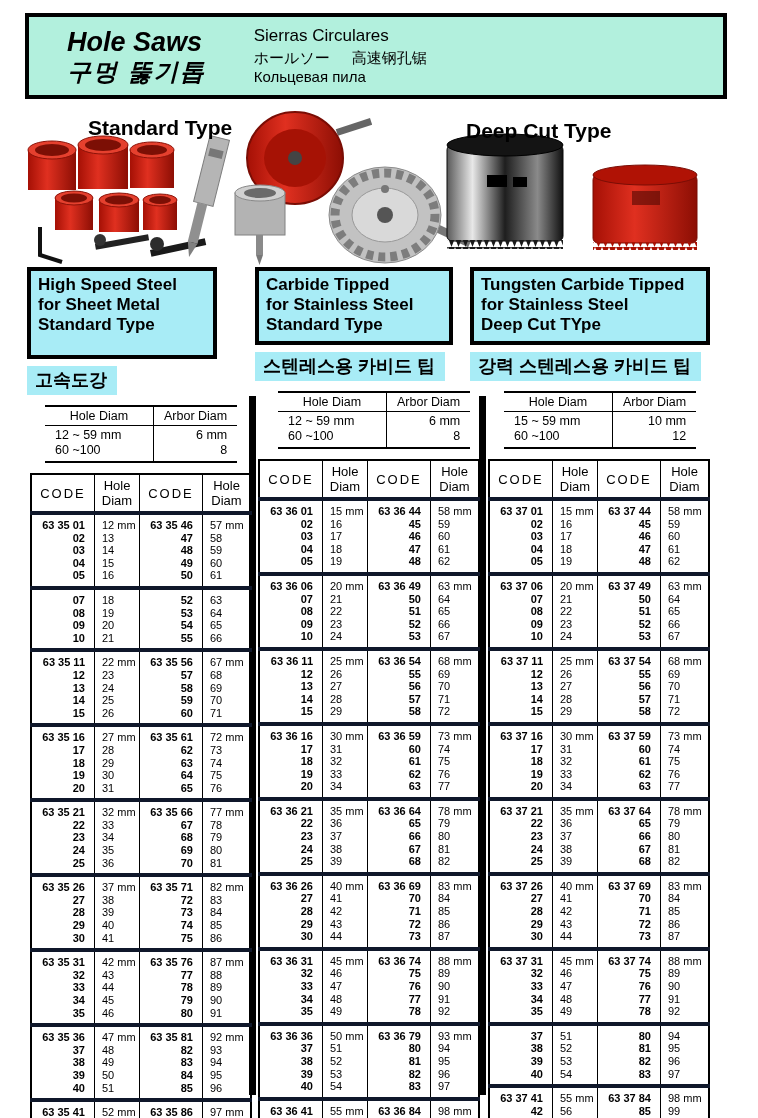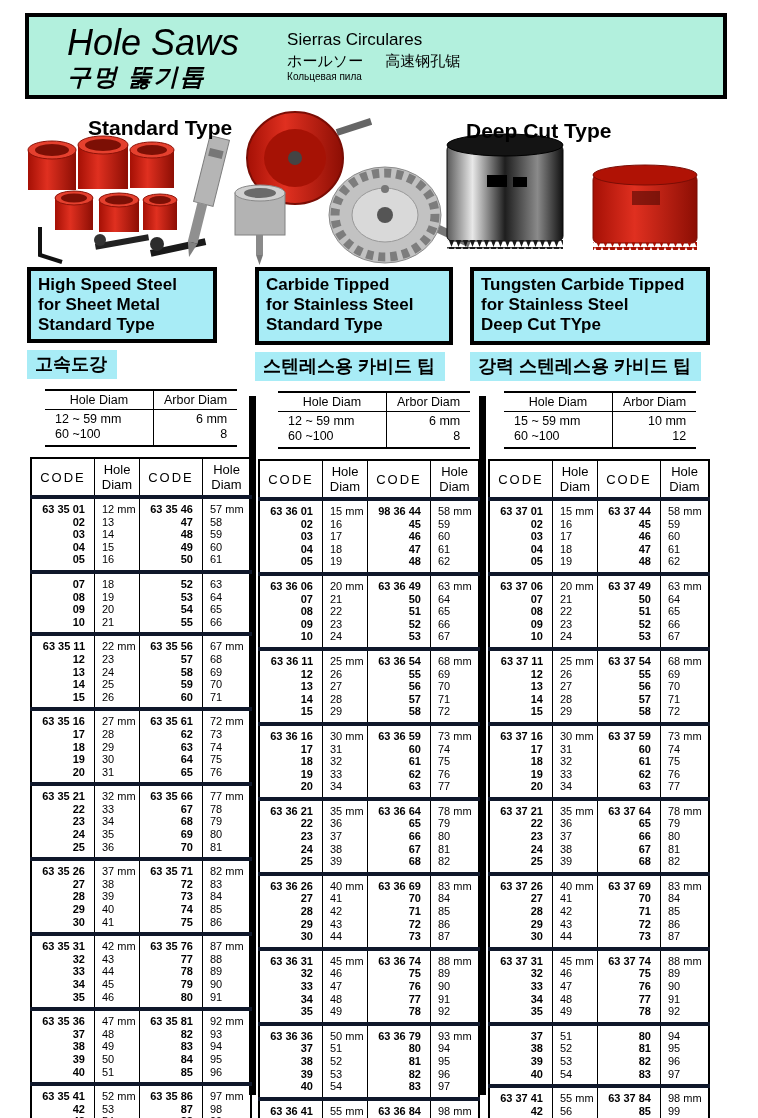--- a/index.html
+++ b/index.html
@@ -4,48 +4,48 @@
 <style>
   html,body{margin:0;padding:0;background:#fff;}
   .page{position:relative;width:758px;height:1118px;background:#fff;overflow:hidden;
         font-family:"Liberation Sans",sans-serif;color:#000;}
 
   
   .header-box{position:absolute;left:25px;top:13px;width:702px;height:86px;
     background:#b2f0dd;border:4px solid #000;box-sizing:border-box;
     display:flex;align-items:center;padding-left:38px;}
   .title-block{display:flex;flex-direction:column;line-height:1.15;}
-  .title-en{font-size:36px;font-weight:normal;font-style:italic;}
+  .title-en{font-size:27px;font-weight:bold;font-style:italic;}
   .title-ko{font-size:24px;font-weight:bold;font-style:italic;letter-spacing:2px;}
   .subtitle-block{margin-left:48px;line-height:1.3;}
   .sub-es{font-size:17px;}
   .sub-jz{font-size:15px;}
   .sub-jz .gap{display:inline-block;width:22px;}
-  .sub-ru{font-size:10px;}
+  .sub-ru{font-size:15px;}
 
   
   .type-label{position:absolute;font-size:21px;font-weight:bold;z-index:2;}
   .type-label.standard{left:88px;top:116px;}
   .type-label.deep{left:466px;top:119px;}
   .products{position:absolute;left:0;top:103px;z-index:1;}
 
   
   .divider{position:absolute;width:7px;height:699px;top:396px;background:#000;}
   .divider-1{left:249px;}
   .divider-2{left:479px;}
 
   
   .col{position:absolute;top:267px;}
   .col-1{left:27px;width:218px;}
   .col-2{left:255px;width:222px;}
   .col-3{left:470px;width:262px;}
 
   .title-box{background:#a8ecf6;border:4px solid #000;box-sizing:border-box;
     padding:4px 7px;font-weight:bold;font-size:17px;line-height:20px;}
-  .col-1 .title-box{width:190px;height:76px;}
+  .col-1 .title-box{width:190px;height:92px;}
   .col-2 .title-box{width:198px;height:78px;}
   .col-3 .title-box{width:240px;height:78px;}
 
   .ko-strip{display:inline-block;background:#a8ecf6;margin-top:7px;
     padding:2px 10px 3px 8px;font-weight:bold;font-size:18px;}
 
   
   table.spec{border-collapse:collapse;margin-top:10px;font-size:12.5px;
     border-top:2px solid #000;border-bottom:2px solid #000;}
   .col-1 table.spec{margin-left:18px;}
@@ -540,21 +540,21 @@
             <th class="h0">CODE</th>
             <th class="h1">Hole Diam</th>
             <th class="h2">CODE</th>
             <th class="h3">Hole Diam</th>
           </tr>
         </thead>
         <tbody>
           <tr>
             <td class="t0">63 36 01</td>
             <td class="t1">15 mm</td>
-            <td class="t2">98 36 44</td>
+            <td class="t2">63 36 44</td>
             <td class="t3">58 mm</td>
           </tr>
           <tr>
             <td class="t0">02</td>
             <td class="t1">16</td>
             <td class="t2">45</td>
             <td class="t3">59</td>
           </tr>
           <tr>
             <td class="t0">03</td>

